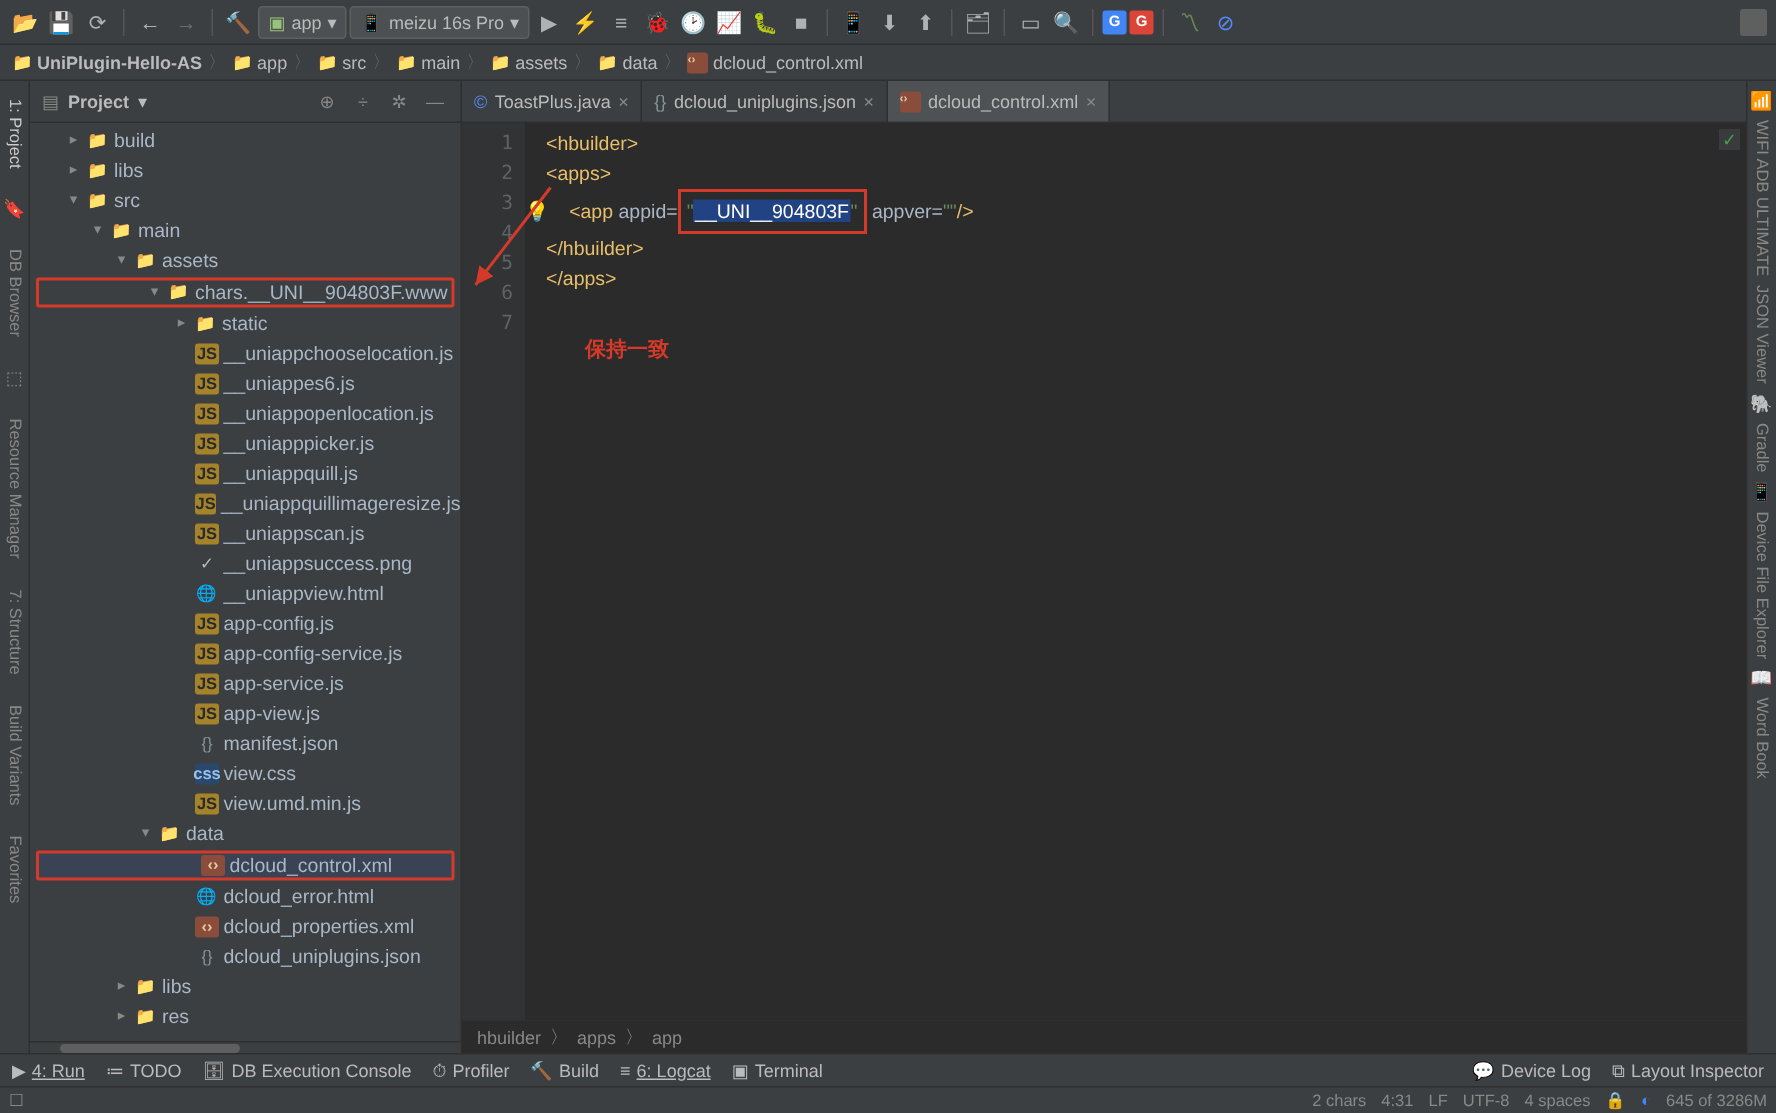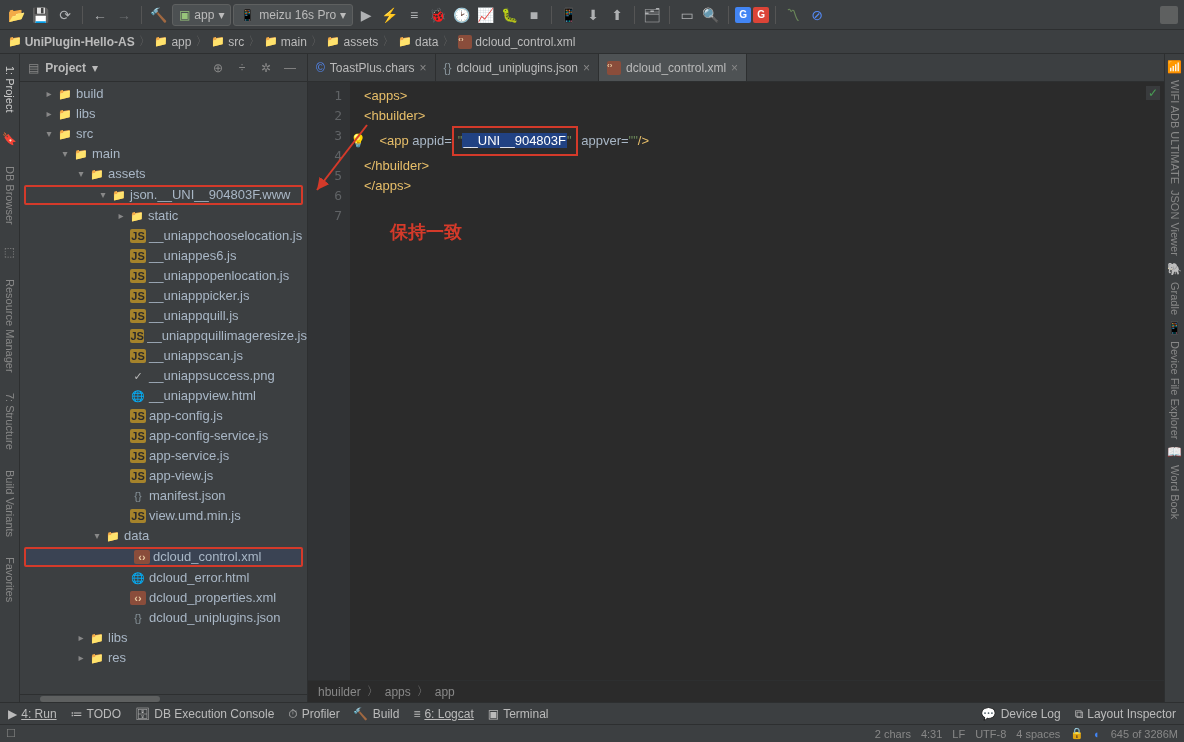--- a/index.html
+++ b/index.html
@@ -201,21 +201,21 @@
           <span>main</span>
         </div>
       <div class="tree-row" style="padding-left:56px">
           <span class="arrow">▾</span>
           <span class="ic dir-ic">📁</span>
           <span>assets</span>
         </div>
       <div class="tree-row red-box" style="padding-left:72px; margin: 1px 4px;">
           <span class="arrow">▾</span>
           <span class="ic dir-ic">📁</span>
-          <span>json.__UNI__904803F.www</span>
+          <span>chars.__UNI__904803F.www</span>
         </div>
       <div class="tree-row" style="padding-left:96px">
           <span class="arrow">▸</span>
           <span class="ic dir-ic">📁</span>
           <span>static</span>
         </div>
       <div class="tree-row" style="padding-left:110px">
           <span class="ic js-ic">JS</span>
           <span>__uniappchooselocation.js</span>
         </div>
@@ -263,20 +263,24 @@
           <span class="ic js-ic">JS</span>
           <span>app-service.js</span>
         </div>
       <div class="tree-row" style="padding-left:110px">
           <span class="ic js-ic">JS</span>
           <span>app-view.js</span>
         </div>
       <div class="tree-row" style="padding-left:110px">
           <span class="ic json-ic">{}</span>
           <span>manifest.json</span>
+        </div>
+      <div class="tree-row" style="padding-left:110px">
+          <span class="ic css-ic">css</span>
+          <span>view.css</span>
         </div>
       <div class="tree-row" style="padding-left:110px">
           <span class="ic js-ic">JS</span>
           <span>view.umd.min.js</span>
         </div>
       <div class="tree-row" style="padding-left:72px">
           <span class="arrow">▾</span>
           <span class="ic dir-ic">📁</span>
           <span>data</span>
         </div>
@@ -309,55 +313,55 @@
     </div>
     <div class="scrollbar-horiz">
         <div class="scrollbar-thumb"></div>
       </div>
   </div>
 
   <div class="editor-area">
     <div class="tabs">
       <div class="tab">
           <span style="color:#548af7">©</span>
-          <span>ToastPlus.chars</span>
+          <span>ToastPlus.java</span>
           <span class="close">×</span>
         </div>
       <div class="tab">
           <span class="json-ic">{}</span>
           <span>dcloud_uniplugins.json</span>
           <span class="close">×</span>
         </div>
       <div class="tab active">
           <span class="ic xml-ic" style="width:14px;height:14px">‹›</span>
           <span>dcloud_control.xml</span>
           <span class="close">×</span>
         </div>
     </div>
     <div class="editor-body">
       <div class="line-nums">1<br>2<br>3<br>4<br>5<br>6<br>7</div>
       <div class="code">
+        <div><span class="tag">&lt;<span>hbuilder</span>&gt;</span></div>
         <div><span class="tag">&lt;<span>apps</span>&gt;</span></div>
-        <div><span class="tag">&lt;<span>hbuilder</span>&gt;</span></div>
         <div style="margin-left:-14px"><span class="bulb">💡</span>&nbsp;&nbsp;<span class="tag">&lt;<span>app</span></span> <span class="attr">appid</span><span class="eq">=</span><span class="red-inline"><span class="str">"</span><span class="sel-text">__UNI__904803F</span><span class="str">"</span></span> <span class="attr">appver</span><span class="eq">=</span><span class="str">"<span></span>"</span><span class="tag">/&gt;</span></div>
         <div><span class="tag">&lt;<span>/hbuilder</span>&gt;</span></div>
         <div><span class="tag">&lt;<span>/apps</span>&gt;</span></div>
         <div class="err-stripe">
             <span class="check">✓</span>
           </div>
 
         <svg class="arrow-svg" style="left:-38px; top:38px" width="60" height="90">
           <defs>
               <marker id="ah" markerWidth="8" markerHeight="8" refX="6" refY="3" orient="auto">
                 <path d="M0,0 L6,3 L0,6 Z" fill="#d43a2a"></path>
               </marker>
             </defs>
           <line x1="55" y1="5" x2="5" y2="70" stroke="#d43a2a" stroke-width="2" marker-end="url(#ah)"></line>
         </svg>
-        <div class="annotation" style="left:40px; top:140px; font-size:18px">保持一致</div>
+        <div class="annotation" style="left:40px; top:140px; font-size:14px">保持一致</div>
       </div>
     </div>
     <div class="mini-crumb">
       <span>hbuilder</span>
         <span>〉</span>
       <span>apps</span>
         <span>〉</span>
       <span>app</span>
     </div>
   </div>

